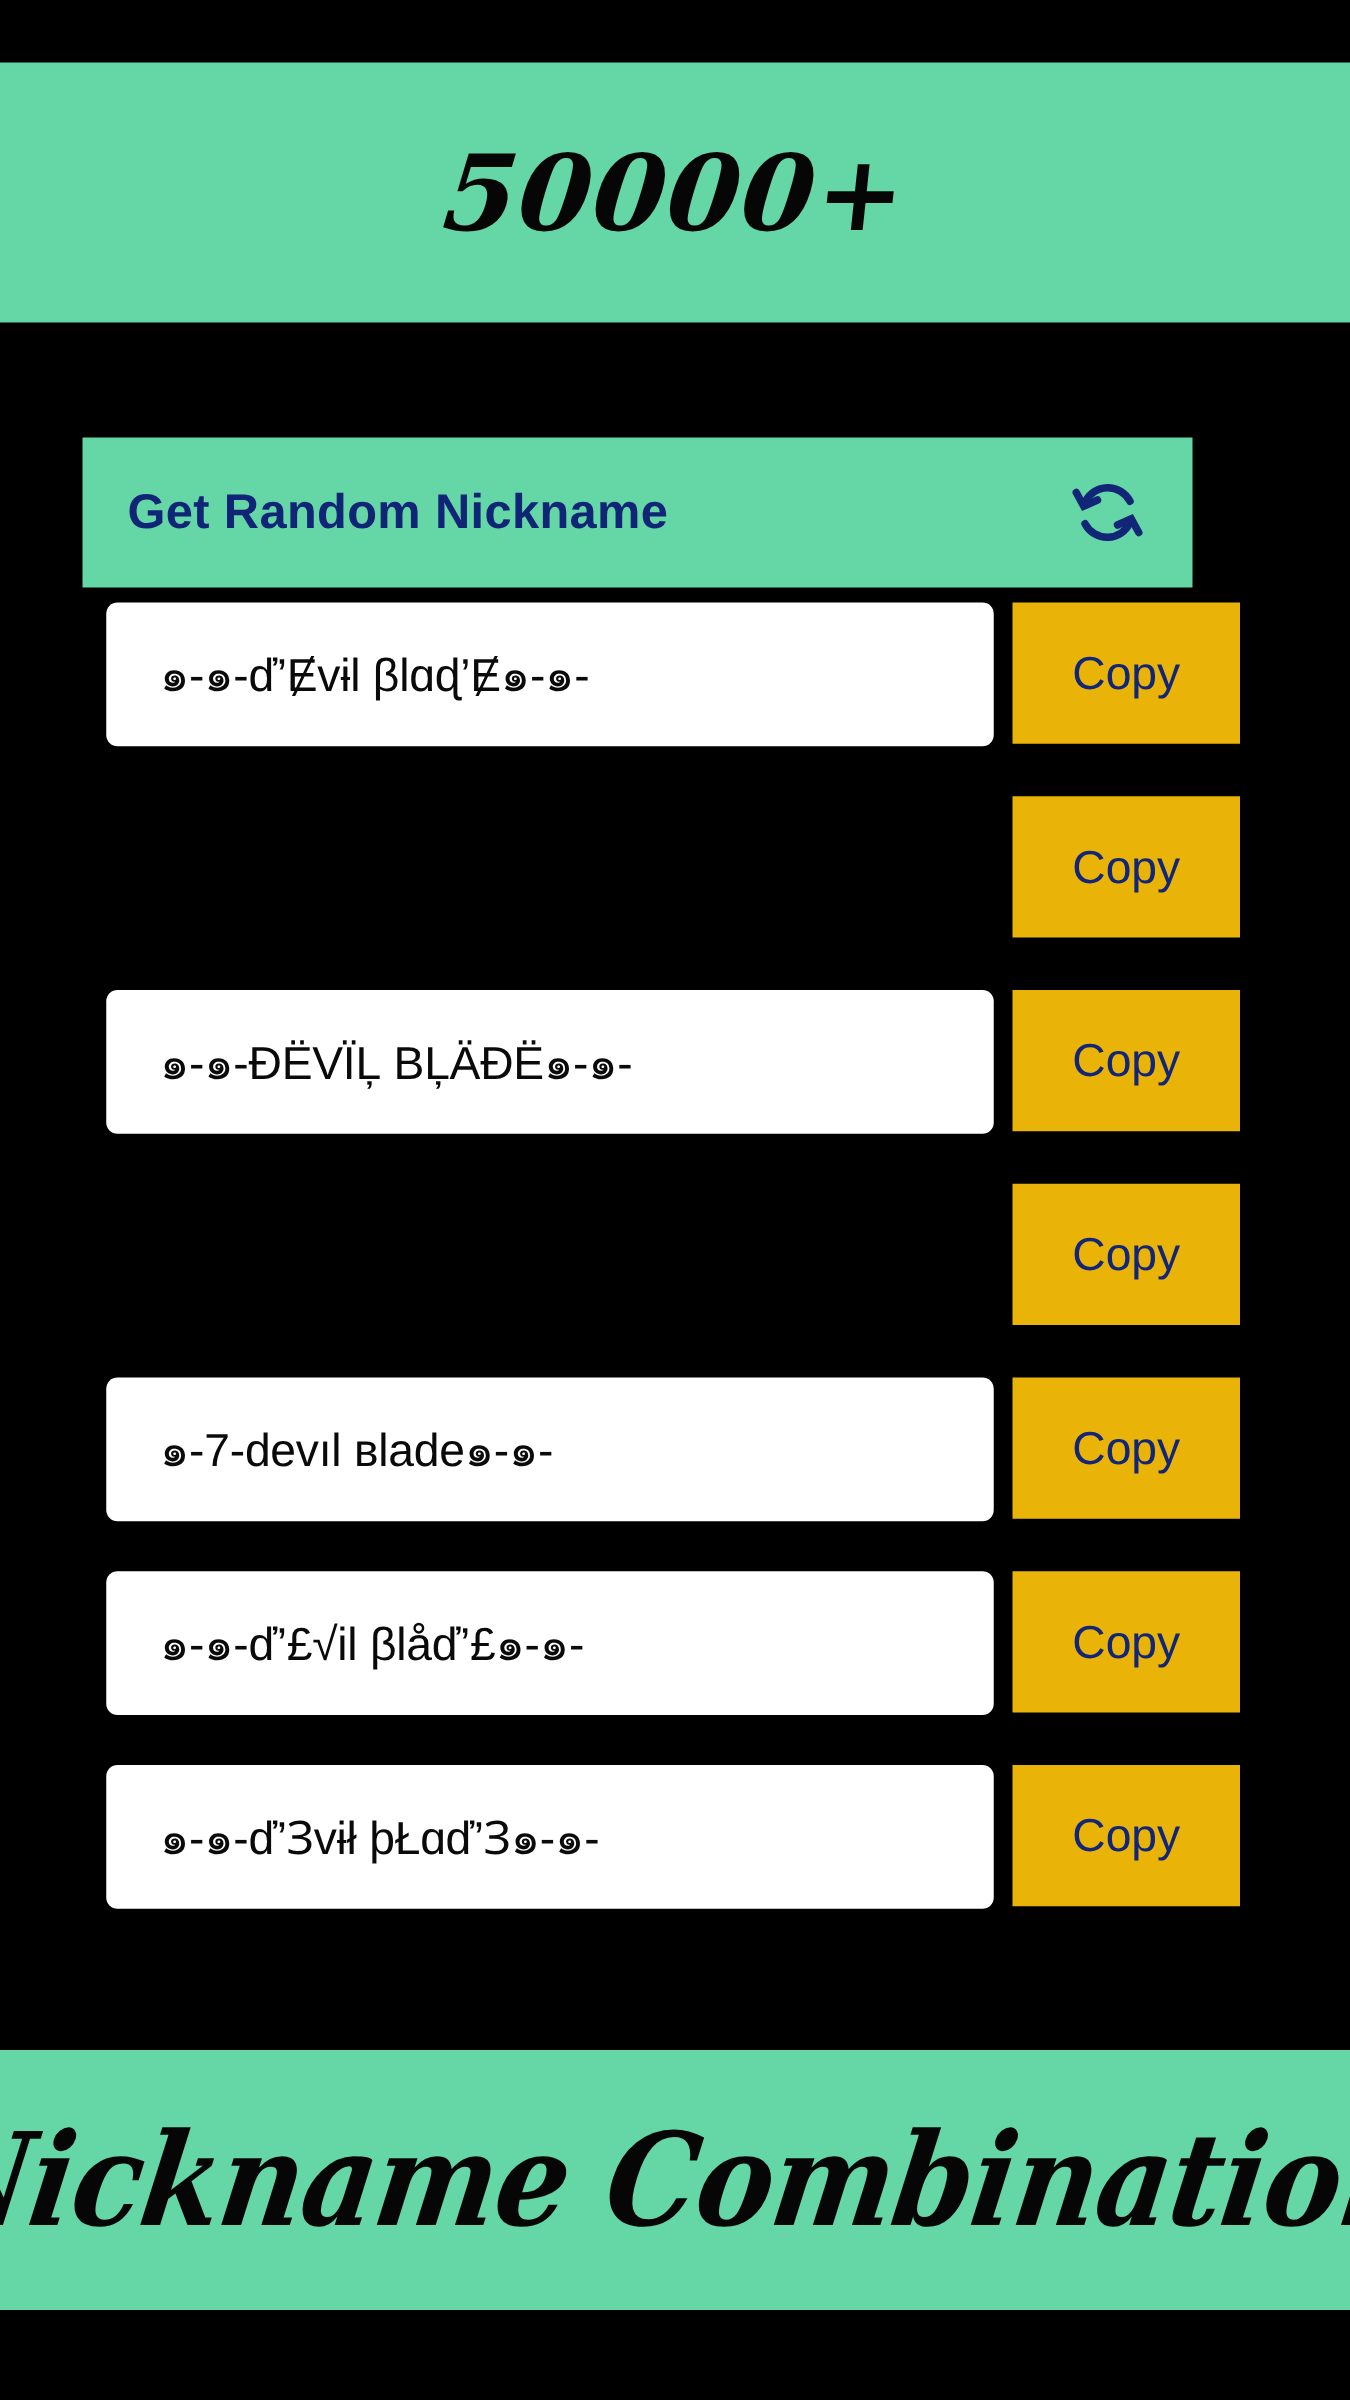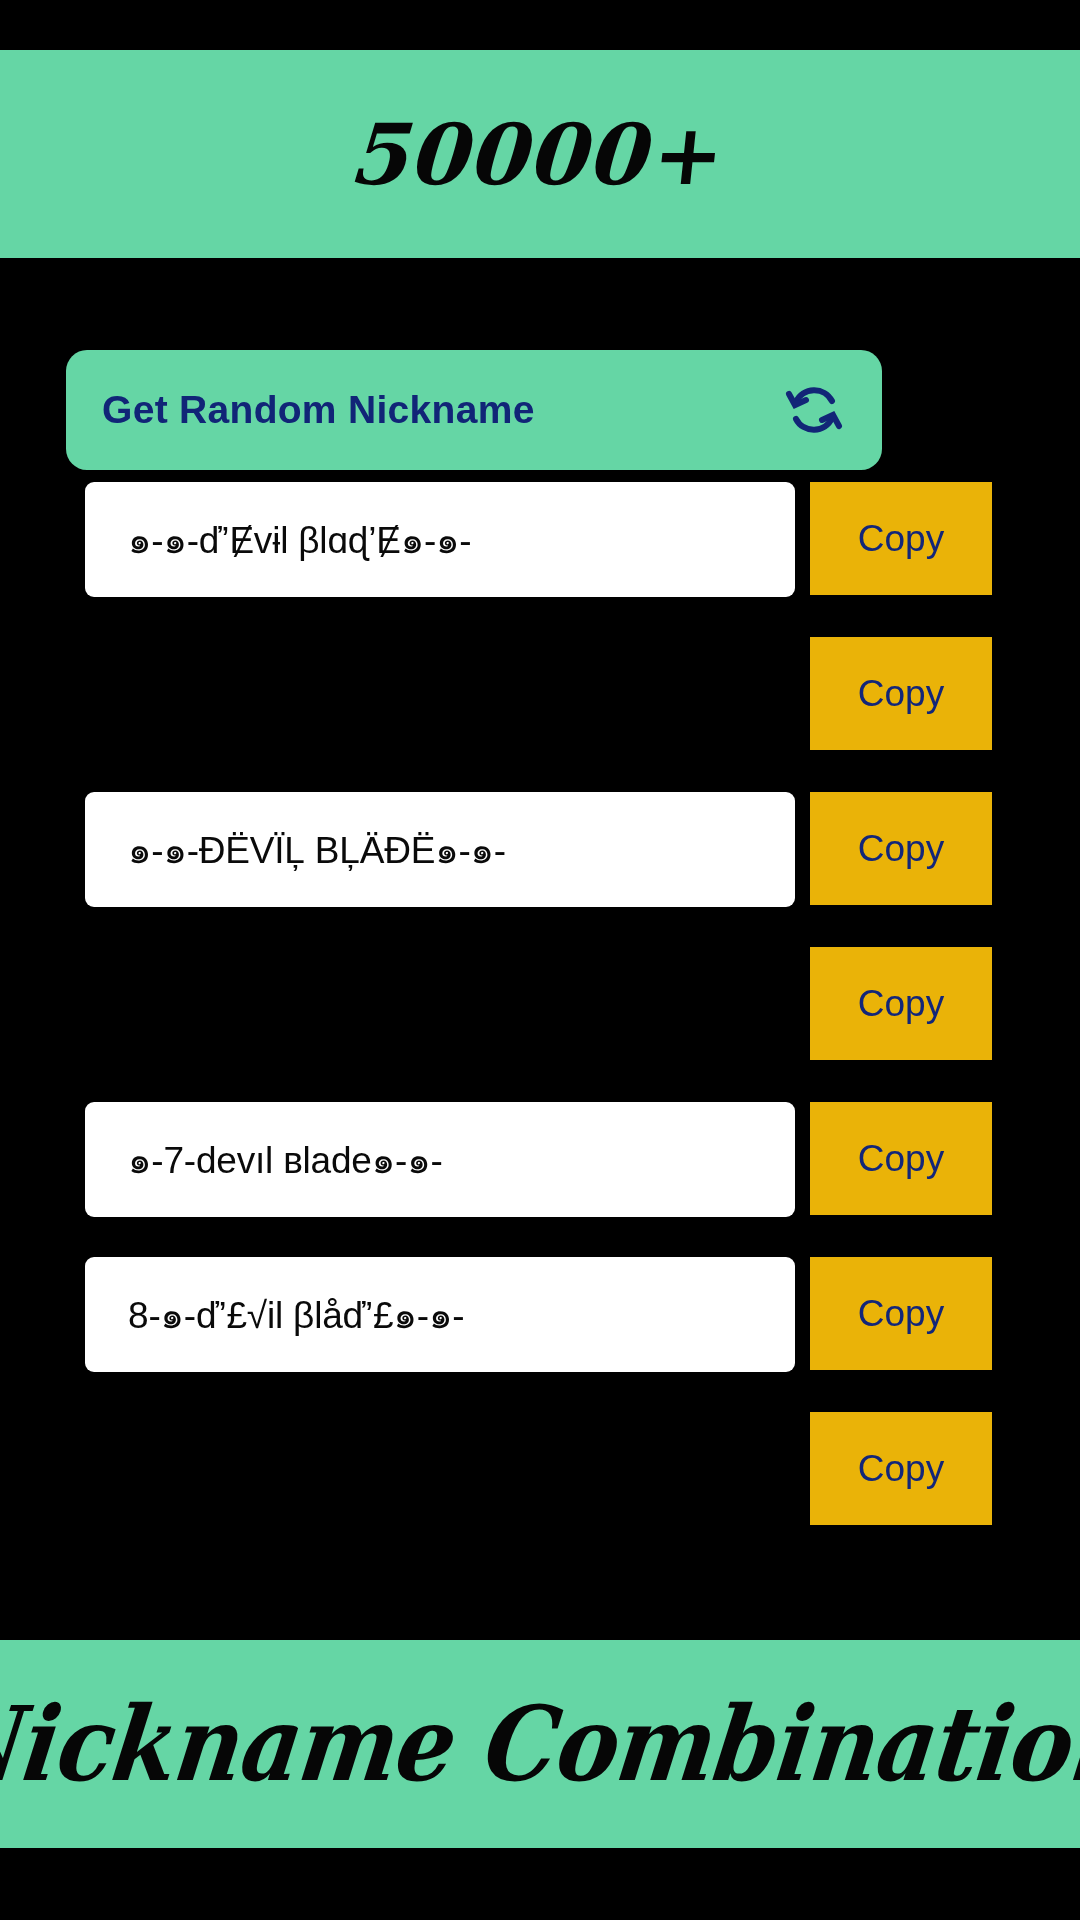--- a/index.html
+++ b/index.html
@@ -37,28 +37,27 @@
     letter-spacing: 1px;
     color: #060606;
     transform: skewX(-6deg);
   }
 
   
   .random-bar {
     position: absolute;
     left: 66px;
     top: 350px;
-    width: 816px;
+    width: 888px;
     height: 120px;
     background: #65D6A5;
     display: flex;
     align-items: center;
     justify-content: space-between;
     padding: 0 36px 0 36px;
-    border-radius: 21px;
   }
   .random-bar-label {
     font-size: 39px;
     font-weight: 600;
     color: #112577;
     letter-spacing: 0.3px;
   }
   .refresh-icon {
     width: 64px;
     height: 64px;
@@ -196,28 +195,31 @@
       <div class="name-card">
         <span class="name-text">๑-7-devıl вlade๑-๑-</span>
       </div>
       <button class="copy-btn">
         <span class="copy-btn-label">Copy</span>
       </button>
     </div>
 
     <div class="row">
       <div class="name-card">
-        <span class="name-text">8-๑-ď’£√il βlåď’£๑-๑-</span>
-      </div>
-      <button class="copy-btn">
-        <span class="copy-btn-label">Copy</span>
-      </button>
-    </div>
-
-    <div class="row">
+        <span class="name-text">๑-๑-ď’£√il βlåď’£๑-๑-</span>
+      </div>
+      <button class="copy-btn">
+        <span class="copy-btn-label">Copy</span>
+      </button>
+    </div>
+
+    <div class="row">
+      <div class="name-card">
+        <span class="name-text">๑-๑-ď’Ɜvɨł þŁɑď’Ɜ๑-๑-</span>
+      </div>
       <button class="copy-btn">
         <span class="copy-btn-label">Copy</span>
       </button>
     </div>
 
   </div>
 
   <div class="bottom-banner">
     <div class="bottom-banner-title">Nickname Combination</div>
   </div>

